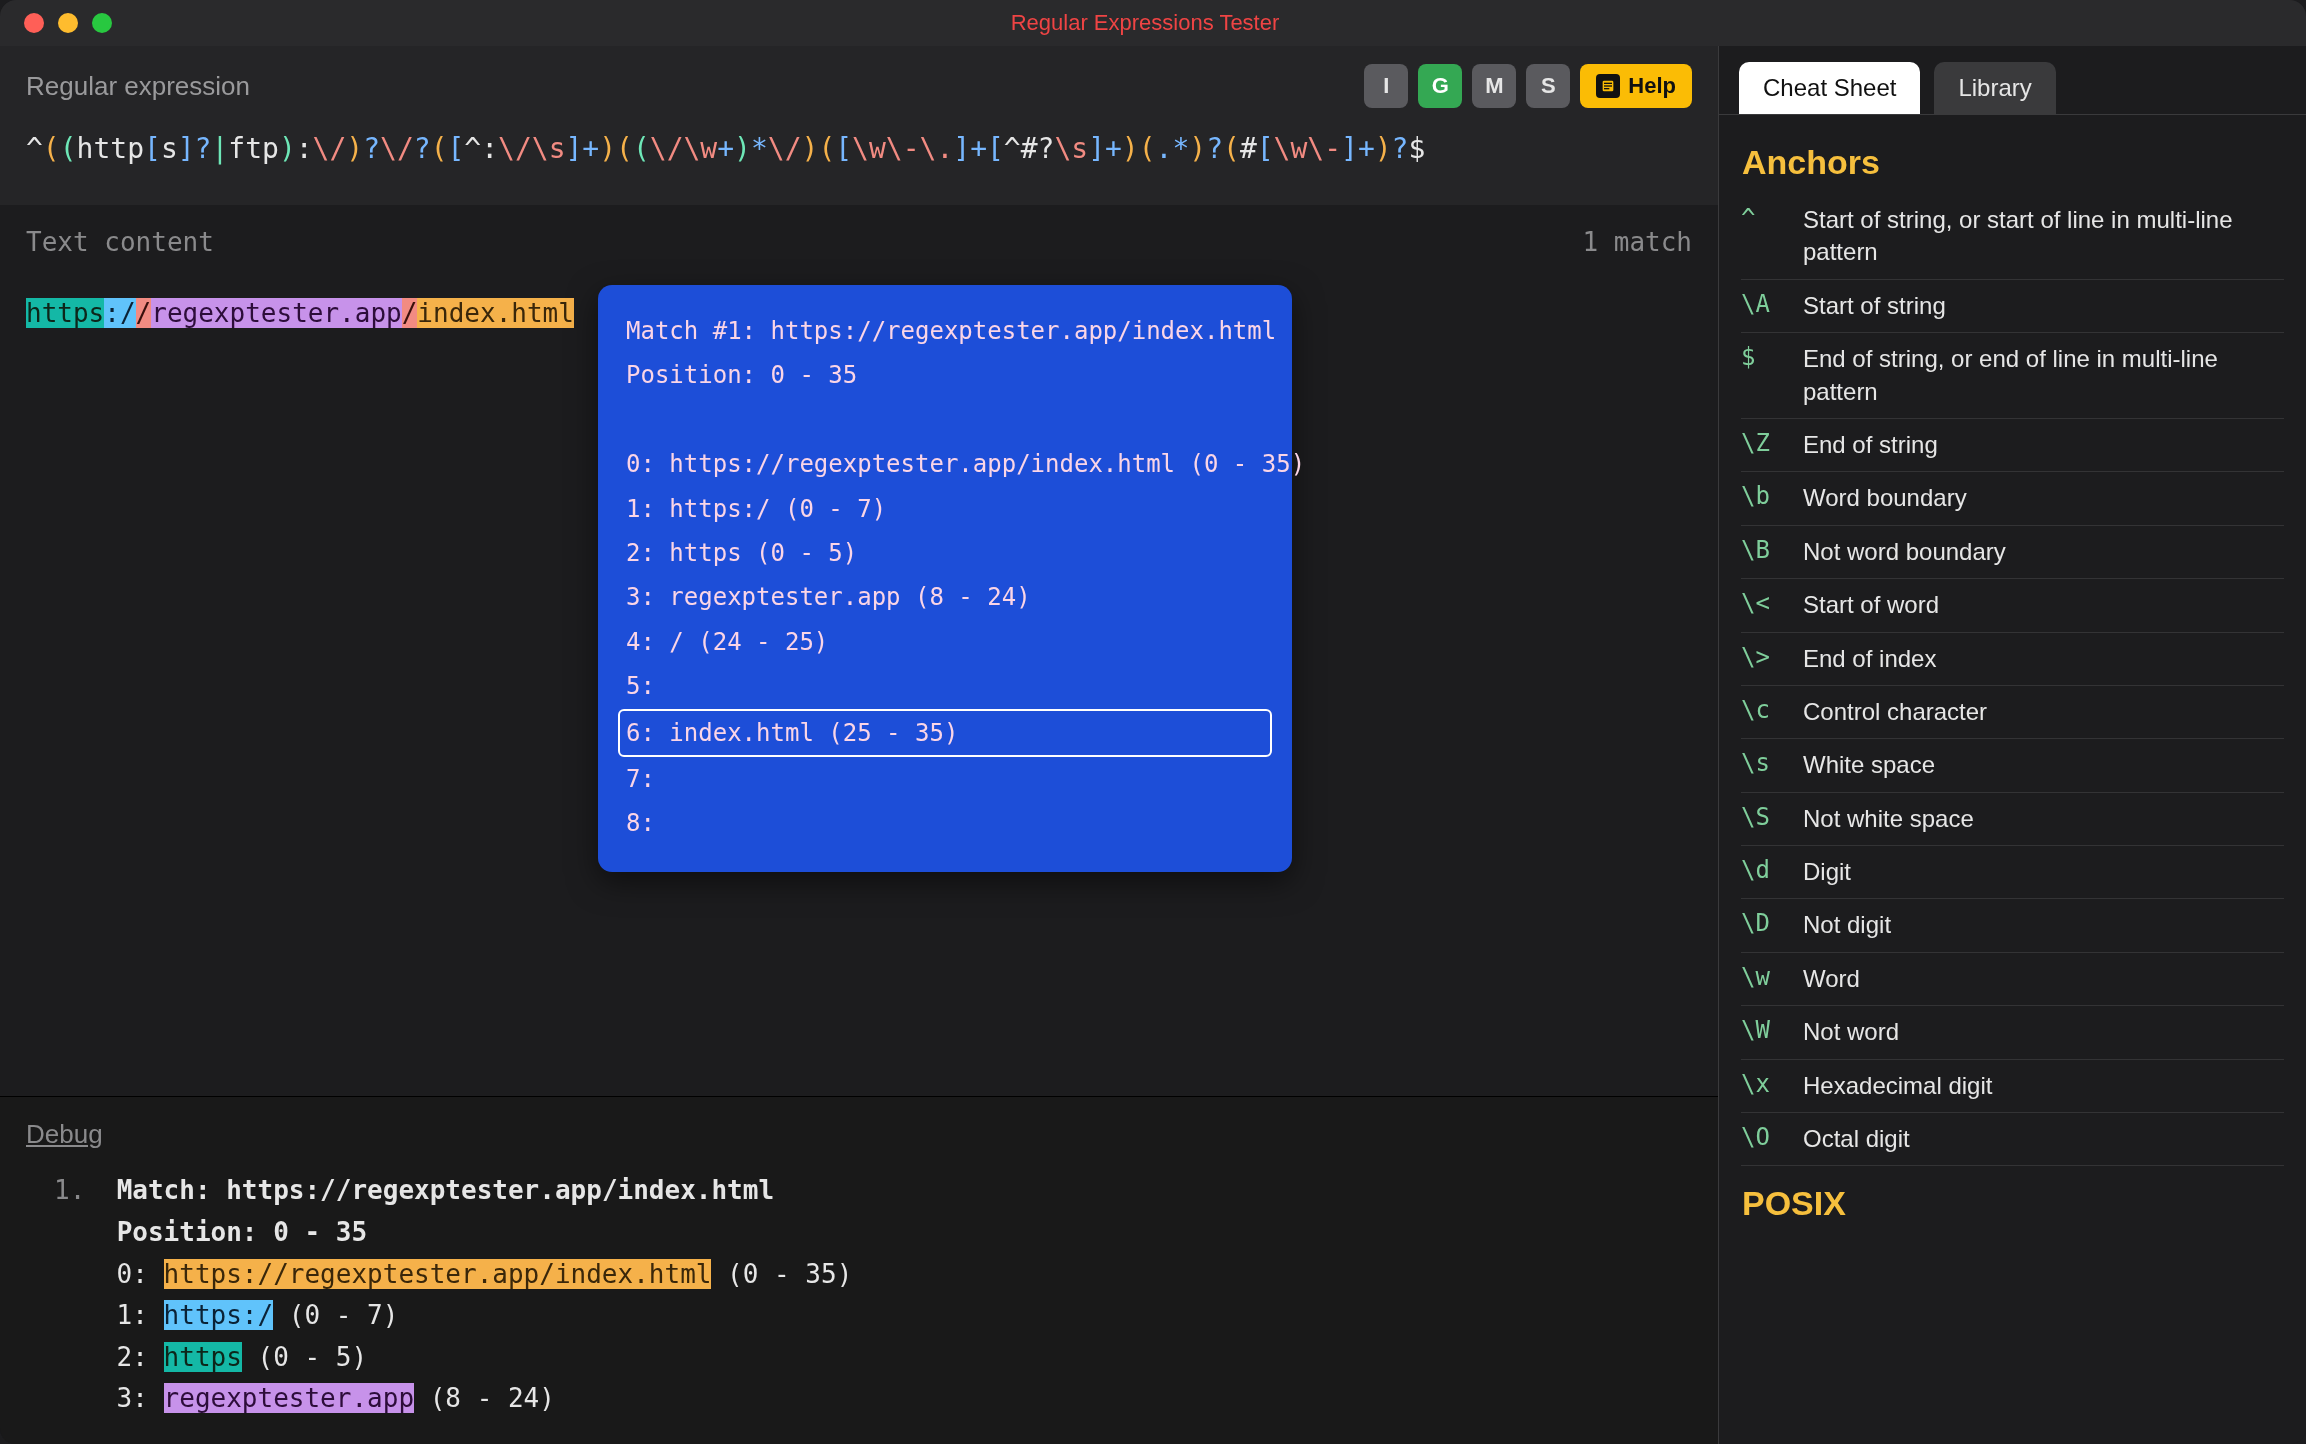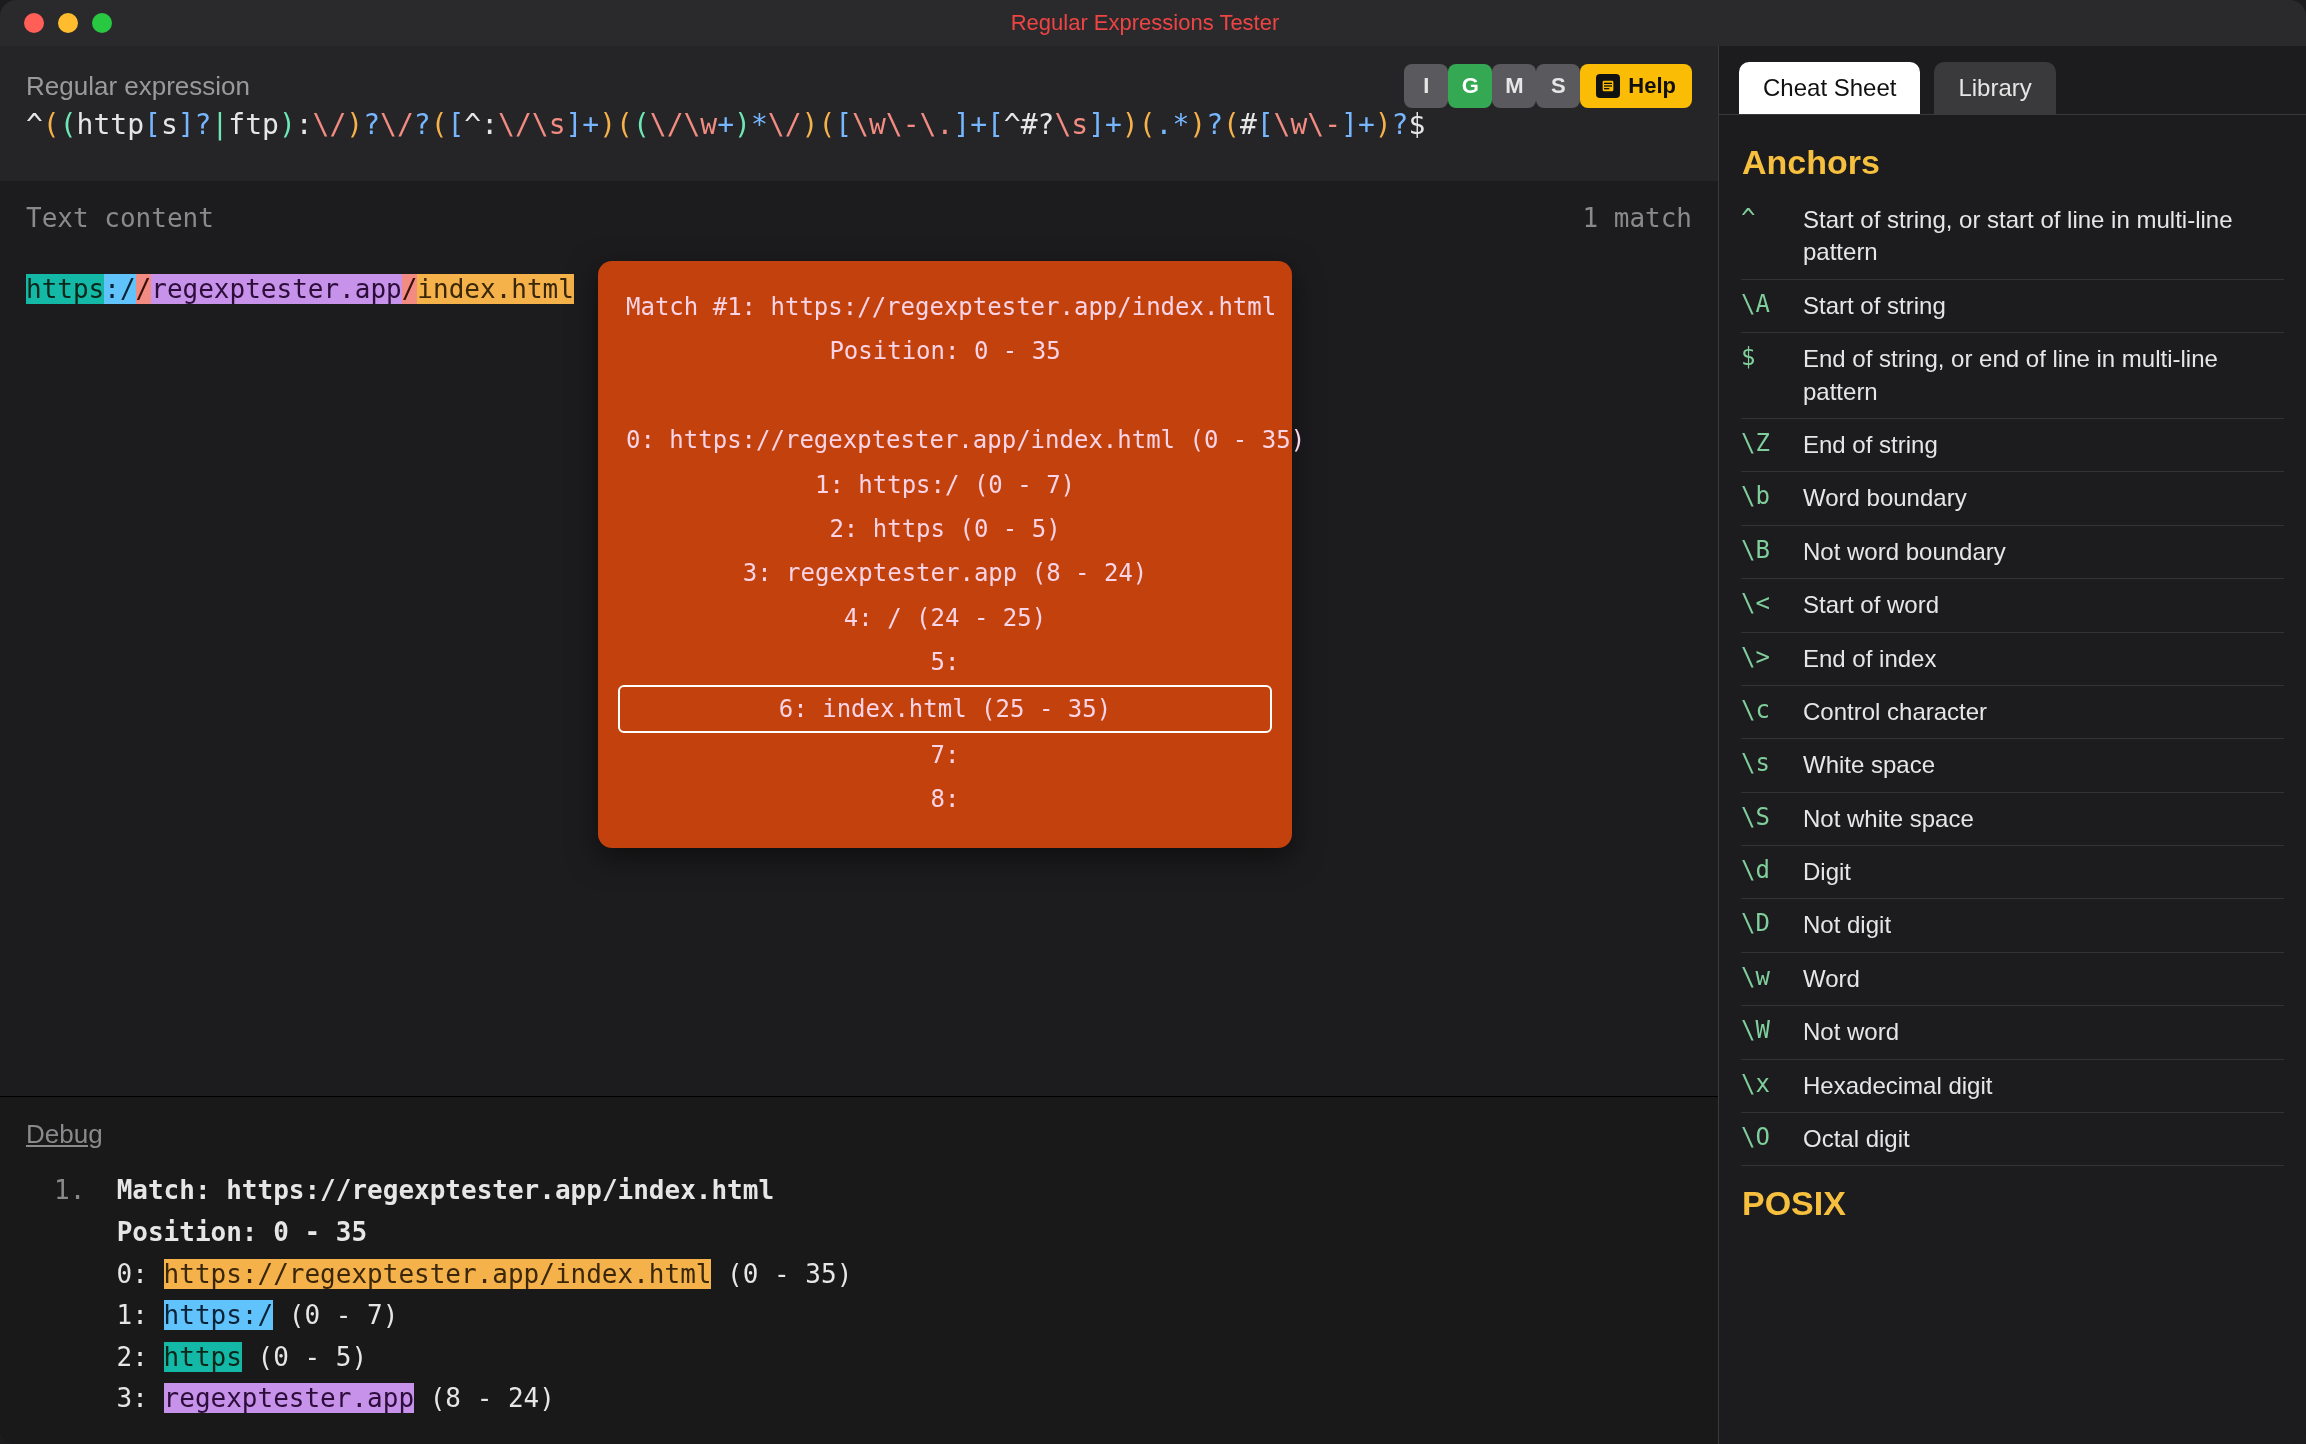--- a/index.html
+++ b/index.html
@@ -67,21 +67,22 @@
   }
 
   
   .regex-section {
     background: #252527;
     padding: 18px 26px 40px 26px;
   }
   .regex-header {
     display: flex;
     align-items: center;
-    margin-bottom: 0;
+    gap: 10px;
+    margin-bottom: 24px;
   }
   .regex-label {
     color: #9a9a9c;
     font-size: 26px;
     font-weight: 400;
     flex: 1;
   }
   .flag-btn {
     width: 44px; height: 44px;
     background: #5a5a5e;
@@ -153,29 +154,28 @@
   .hl2 { background: #60c3fb; color:#0a2236; }
   .hl3 { background: #f28b82; color:#3a100c; }
   .hl4 { background: #c792ea; color:#2d0d3a; }
   .hl5 { background: #f5b14a; color:#3a270a; }
 
   .popup {
     position: absolute;
     left: 598px;
     top: 80px;
     width: 694px;
-    background: #c2410c;
+    background: #1d4ed8;
     border-radius: 14px;
     padding: 24px 28px 26px 28px;
     font-family: ui-monospace, Menlo, Consolas, monospace;
     font-size: 24px;
     color: #fbd5e7;
     box-shadow: 0 10px 30px rgba(0,0,0,0.5);
     line-height: 1.85;
-    text-align: center;
   }
   .popup .row { white-space: pre; }
   .popup .selected {
     border: 2px solid #fff;
     border-radius: 6px;
     padding: 0 6px;
     display: inline-block;
     white-space: pre;
     margin-left: -8px;
     width: calc(100% + 16px);

